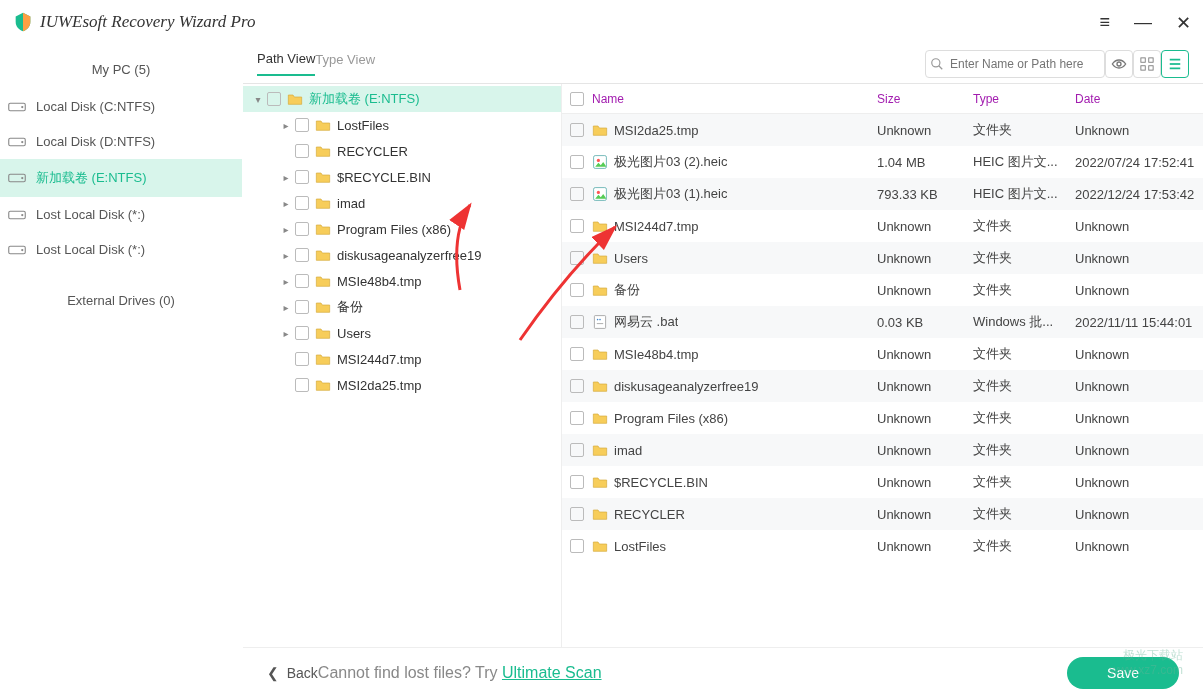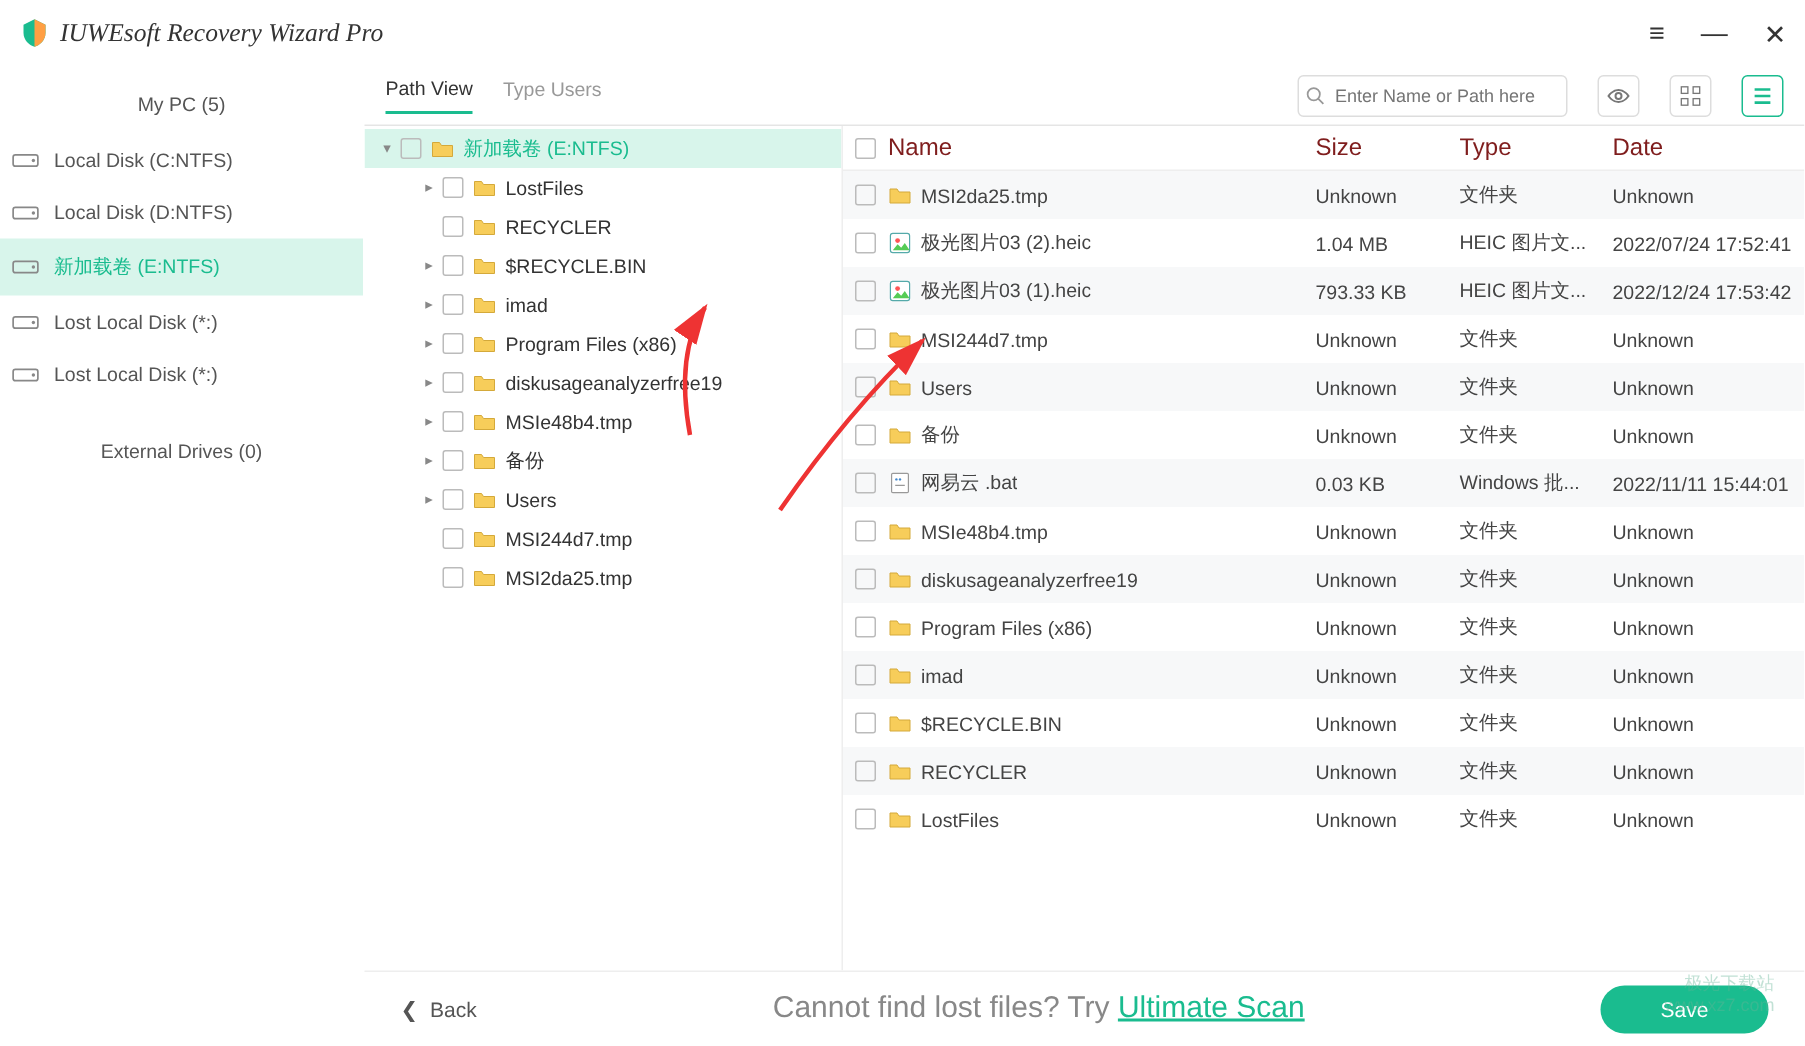--- a/index.html
+++ b/index.html
@@ -14,21 +14,21 @@
     .main-layout { display: flex; height: calc(697px - 44px); }
     
     .sidebar { width: 242px; padding: 10px 0; }
     .sidebar-heading { font-size: 13px; color: #555; padding: 8px 16px 12px; text-align: center; }
     .sidebar-item { display: flex; align-items: center; padding: 10px 18px 10px 8px; cursor: pointer; color: #555; }
     .sidebar-item.selected { background: #d8f5eb; color: #1abc8f; }
     .sidebar-item .disk-icon { width: 18px; height: 14px; margin-right: 10px; flex-shrink: 0; }
     
     .content { flex: 1; display: flex; flex-direction: column; border-left: 1px solid transparent; }
     
-    .topbar { height: 40px; display: flex; align-items: center; padding: 0 14px; border-bottom: 1px solid #e5e5e5; gap: 20px; }
+    .topbar { height: 40px; display: flex; align-items: center; padding: 0 14px; border-bottom: 1px solid #e5e5e5; }
     .view-tab { font-size: 13px; color: #999; padding-bottom: 8px; cursor: pointer; }
     .view-tab.active { color: #333; border-bottom: 2px solid #1abc8f; }
     .topbar-spacer { flex: 1; }
     .search-box { width: 180px; height: 28px; border: 1px solid #ddd; border-radius: 4px; display: flex; align-items: center; padding: 0 4px; }
     .search-box svg { flex-shrink: 0; }
     .search-box input { border: none; outline: none; font-size: 12px; width: 100%; margin-left: 6px; color: #999; }
     .tool-btn { width: 28px; height: 28px; border: 1px solid #ddd; border-radius: 4px; display: flex; align-items: center; justify-content: center; cursor: pointer; font-size: 14px; color: #666;}
     .tool-btn.active { color: #1abc8f; border-color: #1abc8f; }
     
     .split { display: flex; flex: 1; overflow: hidden; }
@@ -37,40 +37,40 @@
     .tree-row { display: flex; align-items: center; height: 26px; padding-left: 8px; cursor: pointer; }
     .tree-row.selected { background: #d8f5eb; color: #1abc8f; }
     .tree-row.l1 { padding-left: 8px; }
     .tree-row.l2 { padding-left: 36px; }
     .tree-expander { width: 14px; text-align: center; color: #888; font-size: 10px; }
     .tree-check { width: 14px; height: 14px; border: 1px solid #bbb; border-radius: 2px; margin: 0 6px 0 2px; flex-shrink: 0; }
     .tree-folder { width: 16px; height: 14px; margin-right: 6px; flex-shrink: 0; }
     .tree-label { font-size: 13px; white-space: nowrap; }
     
     .filelist { flex: 1; display: flex; flex-direction: column; border-left: 1px solid #eee; }
-    .file-header { display: flex; height: 30px; align-items: center; border-bottom: 1px solid #eee; font-size: 16px; color: #7f1d1d; }
+    .file-header { display: flex; height: 30px; align-items: center; border-bottom: 1px solid #eee; font-size: 12px; color: #a21caf; }
     .file-header .hcheck { width: 30px; display: flex; justify-content: center; }
     .col-name { flex: 1; }
     .col-size { width: 96px; }
     .col-type { width: 102px; }
     .col-date { width: 128px; }
     .file-rows { flex: 1; overflow-y: auto; }
     .file-row { display: flex; height: 32px; align-items: center; font-size: 13px; color: #444; }
     .file-row:nth-child(odd) { background: #f7f8f9; }
     .file-row .rcheck { width: 30px; display: flex; justify-content: center; }
     .check-sq { width: 14px; height: 14px; border: 1px solid #bbb; border-radius: 2px; }
     .fname-cell { flex: 1; display: flex; align-items: center; gap: 6px; overflow: hidden; }
     .fname-cell span { white-space: nowrap; overflow: hidden; text-overflow: ellipsis; }
     .cell-size { width: 96px; }
     .cell-type { width: 102px; white-space: nowrap; overflow: hidden; text-overflow: ellipsis; }
     .cell-date { width: 128px; white-space: nowrap; }
     
     .footer { height: 50px; border-top: 1px solid #eee; display: flex; align-items: center; padding: 0 24px; }
     .back-link { display: flex; align-items: center; gap: 8px; cursor: pointer; color: #555; font-size: 14px; }
-    .footer-mid { flex: 1; text-align: center; color: #888; font-size: 20px; }
+    .footer-mid { flex: 1; color: #888; font-size: 16px; }
     .footer-mid .ult { color: #1abc8f; text-decoration: underline; cursor: pointer; }
     .save-btn { background: #1abc8f; color: #fff; border: none; border-radius: 18px; padding: 8px 40px; font-size: 14px; cursor: pointer; }
     
     .arrow-overlay { position: absolute; pointer-events: none; }
     
     .watermark { position: absolute; right: 20px; bottom: 18px; font-size: 12px; color: rgba(100,180,150,0.4); text-align: right; line-height: 1.3; pointer-events: none; }
   </style>
 </head>
 <body>
 
@@ -127,21 +127,21 @@
           </svg>
           <span>Lost Local Disk (*:)</span>
         </div>
       </div>
     <div class="sidebar-heading" style="margin-top:18px">External Drives (0)</div>
   </div>
 
   <div class="content">
     <div class="topbar">
       <span class="view-tab active">Path View</span>
-      <span class="view-tab">Type Users</span>
+      <span class="view-tab">Type View</span>
       <div class="topbar-spacer"></div>
       <div class="search-box">
         <svg width="14" height="14" viewBox="0 0 24 24">
             <circle cx="10" cy="10" r="7" fill="none" stroke="#999" stroke-width="2"></circle>
             <line x1="15" y1="15" x2="21" y2="21" stroke="#999" stroke-width="2"></line>
           </svg>
         <input type="text" placeholder="Enter Name or Path here" style="">
       </div>
       <div class="tool-btn">
         <svg width="16" height="12" viewBox="0 0 24 16">

